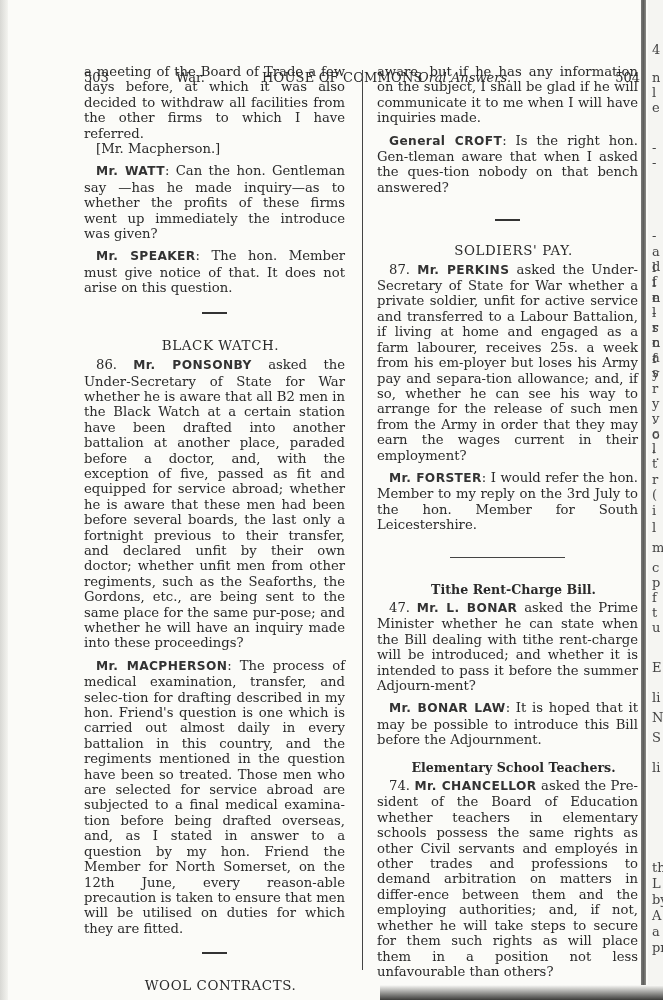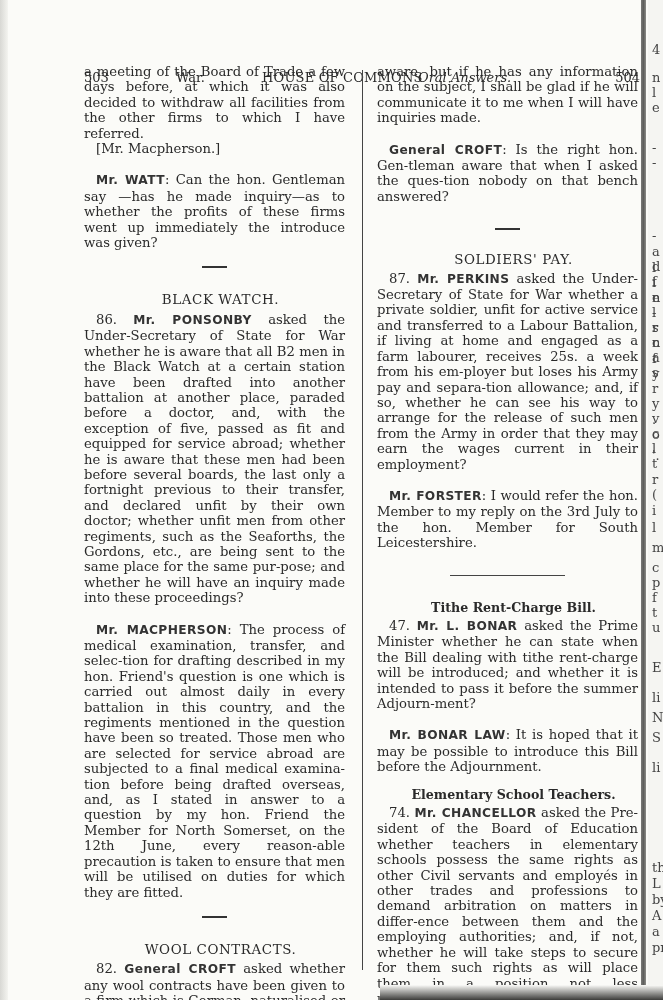--- a/index.html
+++ b/index.html
@@ -32,21 +32,21 @@
     text-align: justify;
   }
   .col-left { left: 0; }
   .col-right { left: 293px; width: 261px; }
   .col-rule {
     position: absolute; left: 278px; top: 30px; width: 1px; height: 900px;
     background: #444;
   }
   .p { margin: 0; text-indent: 12px; hyphens: manual; }
   .p.noindent { text-indent: 0; }
-  .gap { margin-top: 16px; }
+  .gap { margin-top: 7px; }
   .speaker {
     font-family: "DejaVu Sans", "Liberation Sans", sans-serif;
     font-weight: bold; font-size: 12.2px; letter-spacing: 0.4px;
     color: #333;
   }
   .caption {
     text-align: center; text-indent: 0; margin: 0 0 0 0;
   }
   .heading {
     text-align: center; font-size: 13.4px; letter-spacing: 0.6px;
@@ -88,20 +88,21 @@
   </div>
 
   <div class="col-rule"></div>
 
   <div class="col col-left">
     <p class="p noindent">a meeting of the Board of Trade a few days before, at which it was also decided to withdraw all facilities from the other firms to which I have referred.</p>
     <p class="p caption" style="text-align:left;padding-left:12px;">[Mr. Macpherson.]</p>
 
     <p class="p gap"><span class="speaker">Mr. WATT</span><span>: Can the hon. Gentleman say —has he made inquiry—as to whether the profits of these firms went up immediately the introduce was given?</span></p>
 
+    <p class="p gap"><span class="speaker">Mr. SPEAKER</span><span>: The hon. Member must give notice of that.  It does not arise on this question.</span></p>
 
     <div style="height:16px"></div>
     <div class="short-rule"></div>
     <div style="height:24px"></div>
 
     <p class="p heading">BLACK WATCH.</p>
     <div style="height:4px"></div>
     <p class="p"><span>86.</span> <span class="speaker">Mr. PONSONBY</span><span> asked the Under-Secretary of State for War whether he is aware that all B2 men in the Black Watch at a certain station have been drafted into another battalion at another place, paraded before a doctor, and, with the exception of five, passed as fit and equipped for service abroad; whether he is aware that these men had been before several boards, the last only a fortnight previous to their transfer, and declared unfit by their own doctor; whether unfit men from other regiments, such as the Seaforths, the Gordons, etc., are being sent to the same place for the same pur-pose; and whether he will have an inquiry made into these proceedings?</span></p>
 
     <p class="p gap"><span class="speaker">Mr. MACPHERSON</span><span>: The process of medical examination, transfer, and selec-tion for drafting described in my hon. Friend's question is one which is carried out almost daily in every battalion in this country, and the regiments mentioned in the question have been so treated.  Those men who are selected for service abroad are subjected to a final medical examina-tion before being drafted overseas, and, as I stated in answer to a question by my hon. Friend the Member for North Somerset, on the 12th June, every reason-able precaution is taken to ensure that men will be utilised on duties for which they are fitted.</span></p>

